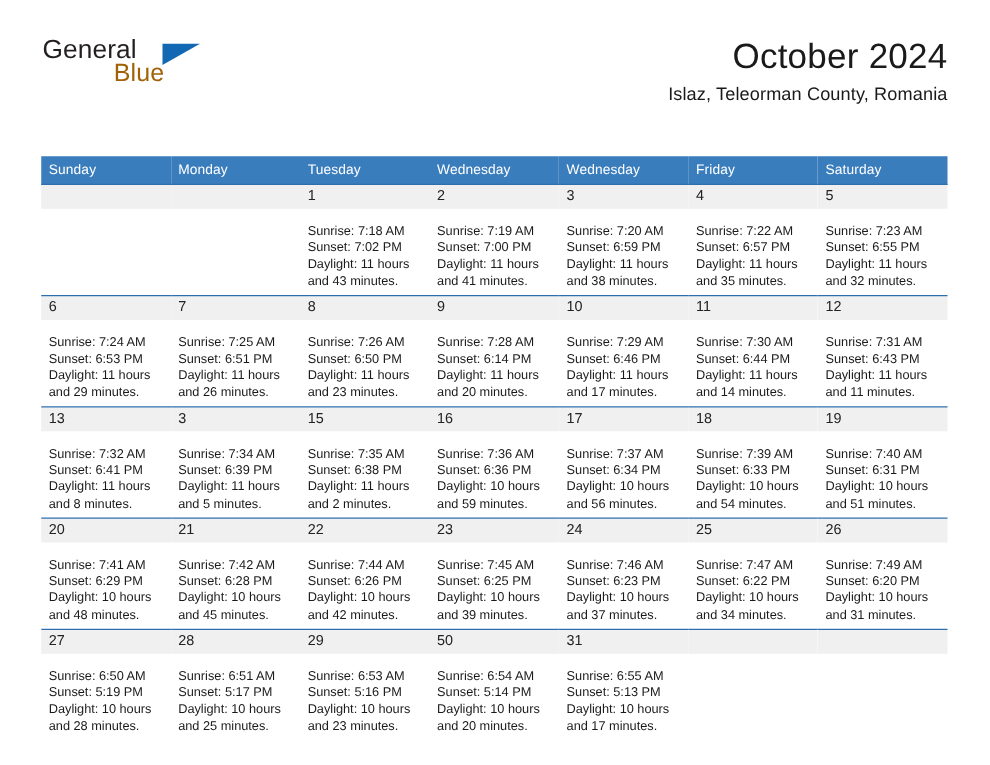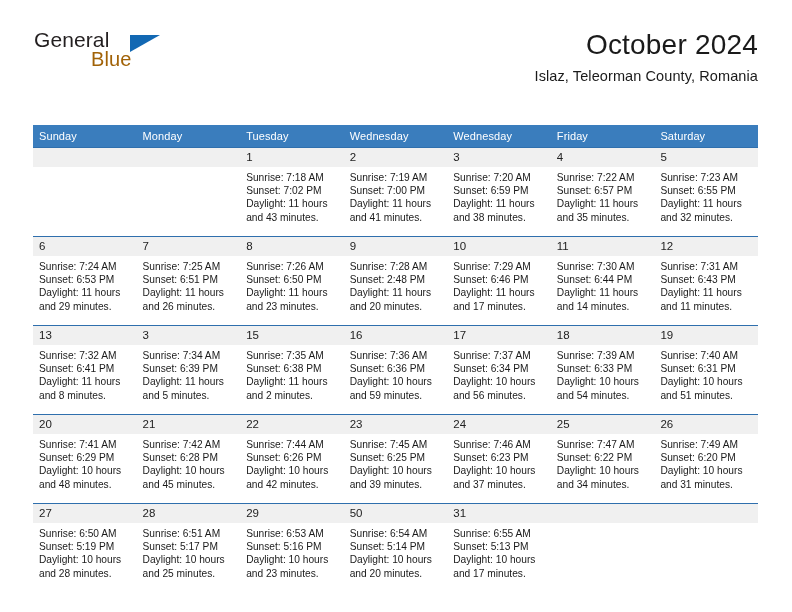--- a/index.html
+++ b/index.html
@@ -122,21 +122,21 @@
     font-size: 11.5px;
     color: #222222;
     padding: 3px 0 3px 6px;
     height: 13px;
     line-height: 13px;
   }
   .daynum.empty {
     background: #f0f0f0;
   }
   .details {
-    padding: 4px 7px 0 6px;
+    padding: 12px 7px 0 6px;
     font-size: 10.2px;
     line-height: 13.2px;
     color: #1a1a1a;
     white-space: pre-line;
   }
   .cell-empty .details { visibility: hidden; }
 </style>
 </head>
 <body>
 
@@ -225,21 +225,21 @@
           </td>
           <td>
             <div class="daynum">8</div>
             <div class="details">Sunrise: 7:26 AM
 Sunset: 6:50 PM
 Daylight: 11 hours and 23 minutes.</div>
           </td>
           <td>
             <div class="daynum">9</div>
             <div class="details">Sunrise: 7:28 AM
-Sunset: 2:48 PM
+Sunset: 6:14 PM
 Daylight: 11 hours and 20 minutes.</div>
           </td>
           <td>
             <div class="daynum">10</div>
             <div class="details">Sunrise: 7:29 AM
 Sunset: 6:46 PM
 Daylight: 11 hours and 17 minutes.</div>
           </td>
           <td>
             <div class="daynum">11</div>

